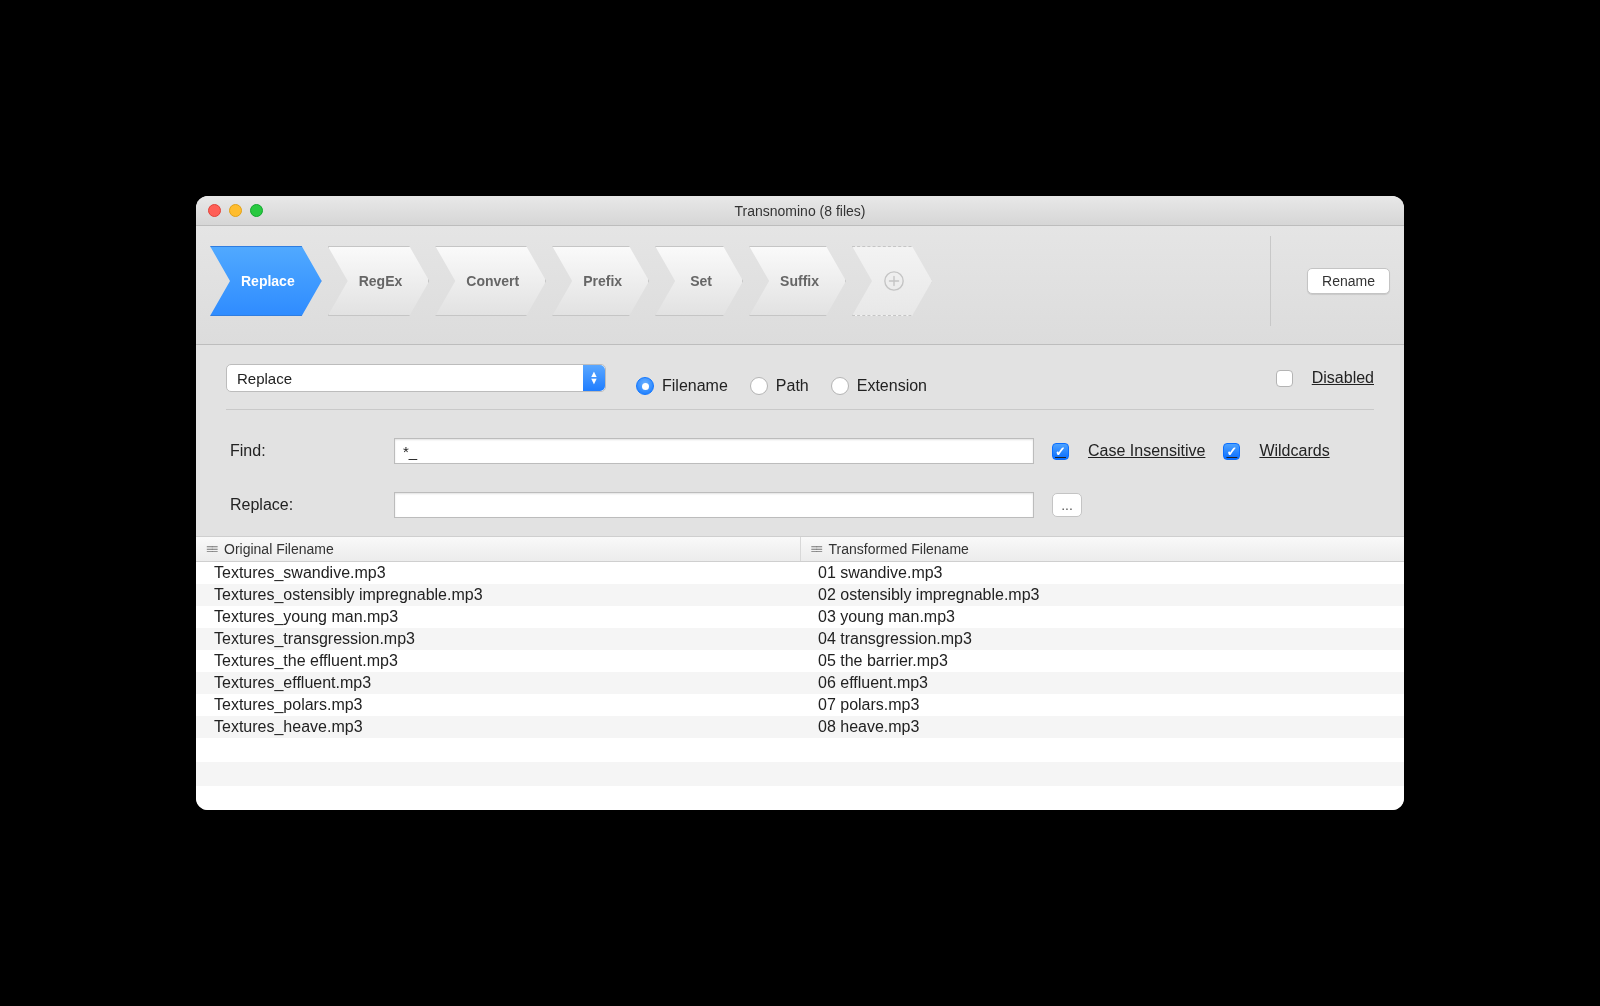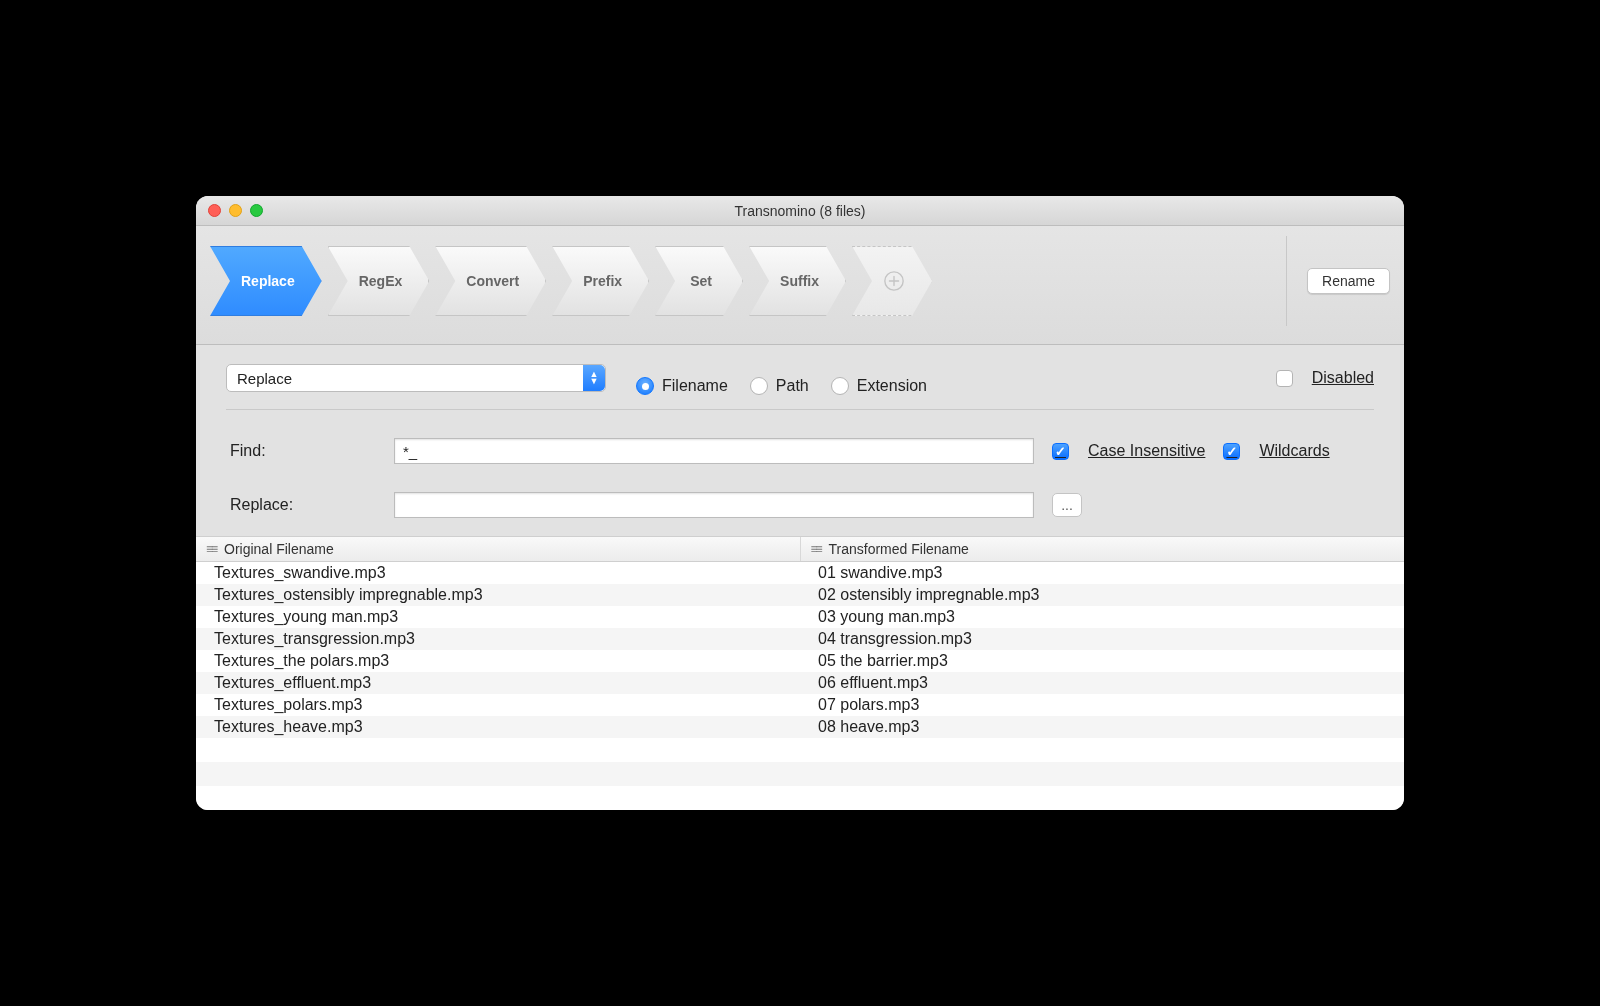--- a/index.html
+++ b/index.html
@@ -84,21 +84,21 @@
     font-size: 24px;
     font-weight: 400;
     min-width: 64px;
     background: linear-gradient(#f3f3f3, #e8e8e8);
     border-style: dashed;
   }
   .chev.add svg { width: 22px; height: 22px; }
 
   .rename-btn-wrap {
     border-left: 1px solid #c8c8c8;
-    padding-left: 20px;
+    padding-left: 36px;
     height: 90px;
     display: flex;
     align-items: center;
   }
   .mac-btn {
     background: #fff;
     border: 1px solid #c4c4c4;
     border-radius: 5px;
     padding: 4px 14px;
     font-size: 14px;
@@ -346,21 +346,21 @@
         </div>
         <div class="tr">
           <div class="td">Textures_young man.mp3</div>
           <div class="td">03 young man.mp3</div>
         </div>
         <div class="tr">
           <div class="td">Textures_transgression.mp3</div>
           <div class="td">04 transgression.mp3</div>
         </div>
         <div class="tr">
-          <div class="td">Textures_the polars.mp3</div>
+          <div class="td">Textures_the effluent.mp3</div>
           <div class="td">05 the barrier.mp3</div>
         </div>
         <div class="tr">
           <div class="td">Textures_effluent.mp3</div>
           <div class="td">06 effluent.mp3</div>
         </div>
         <div class="tr">
           <div class="td">Textures_polars.mp3</div>
           <div class="td">07 polars.mp3</div>
         </div>

